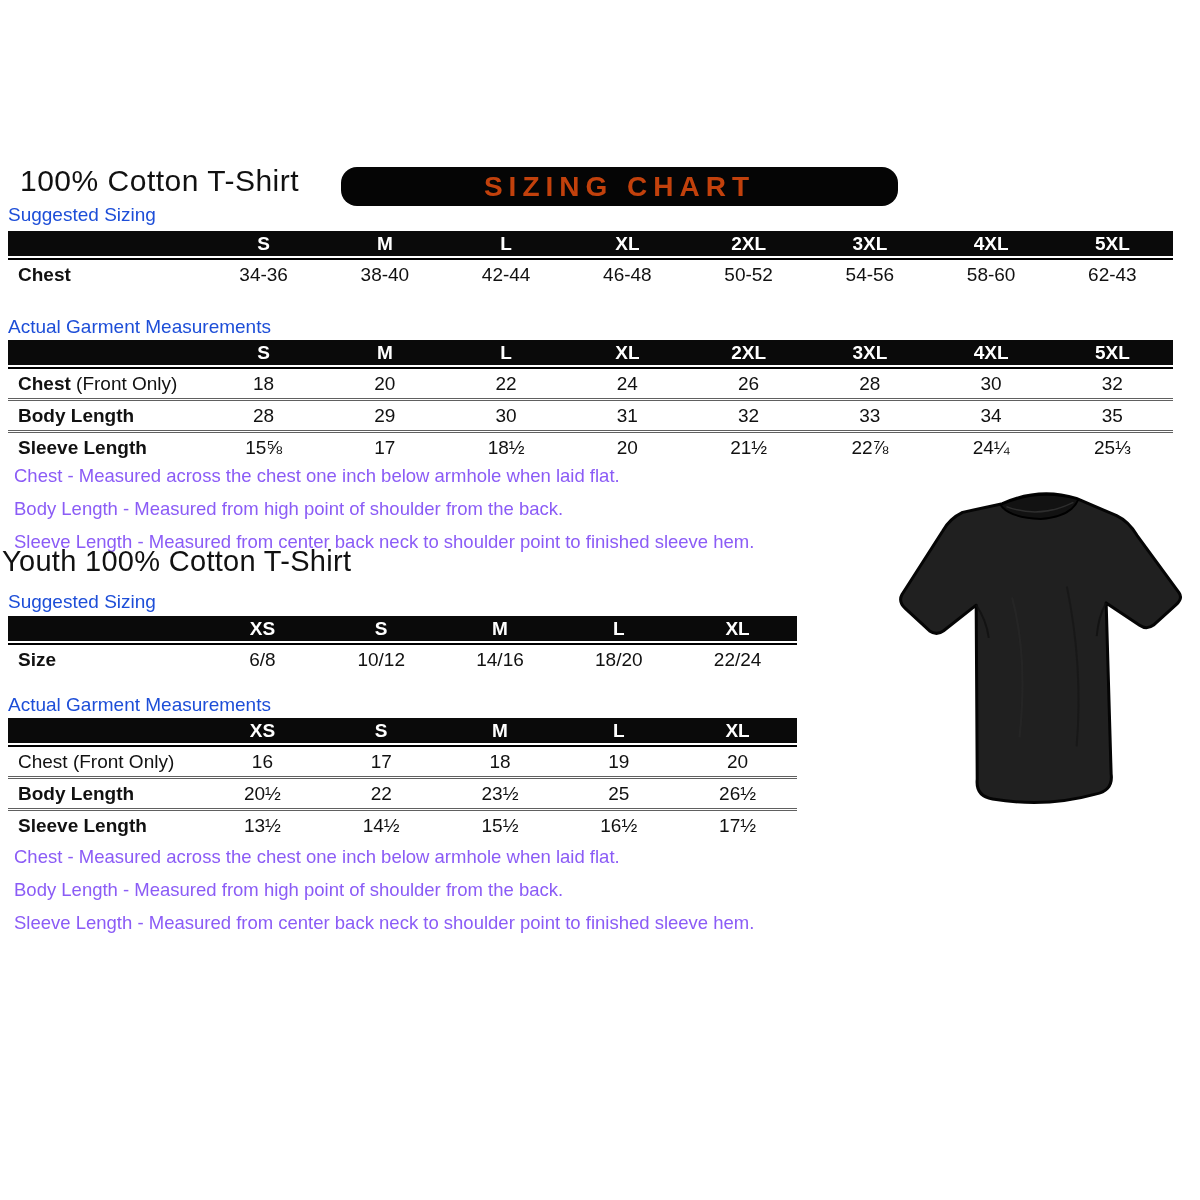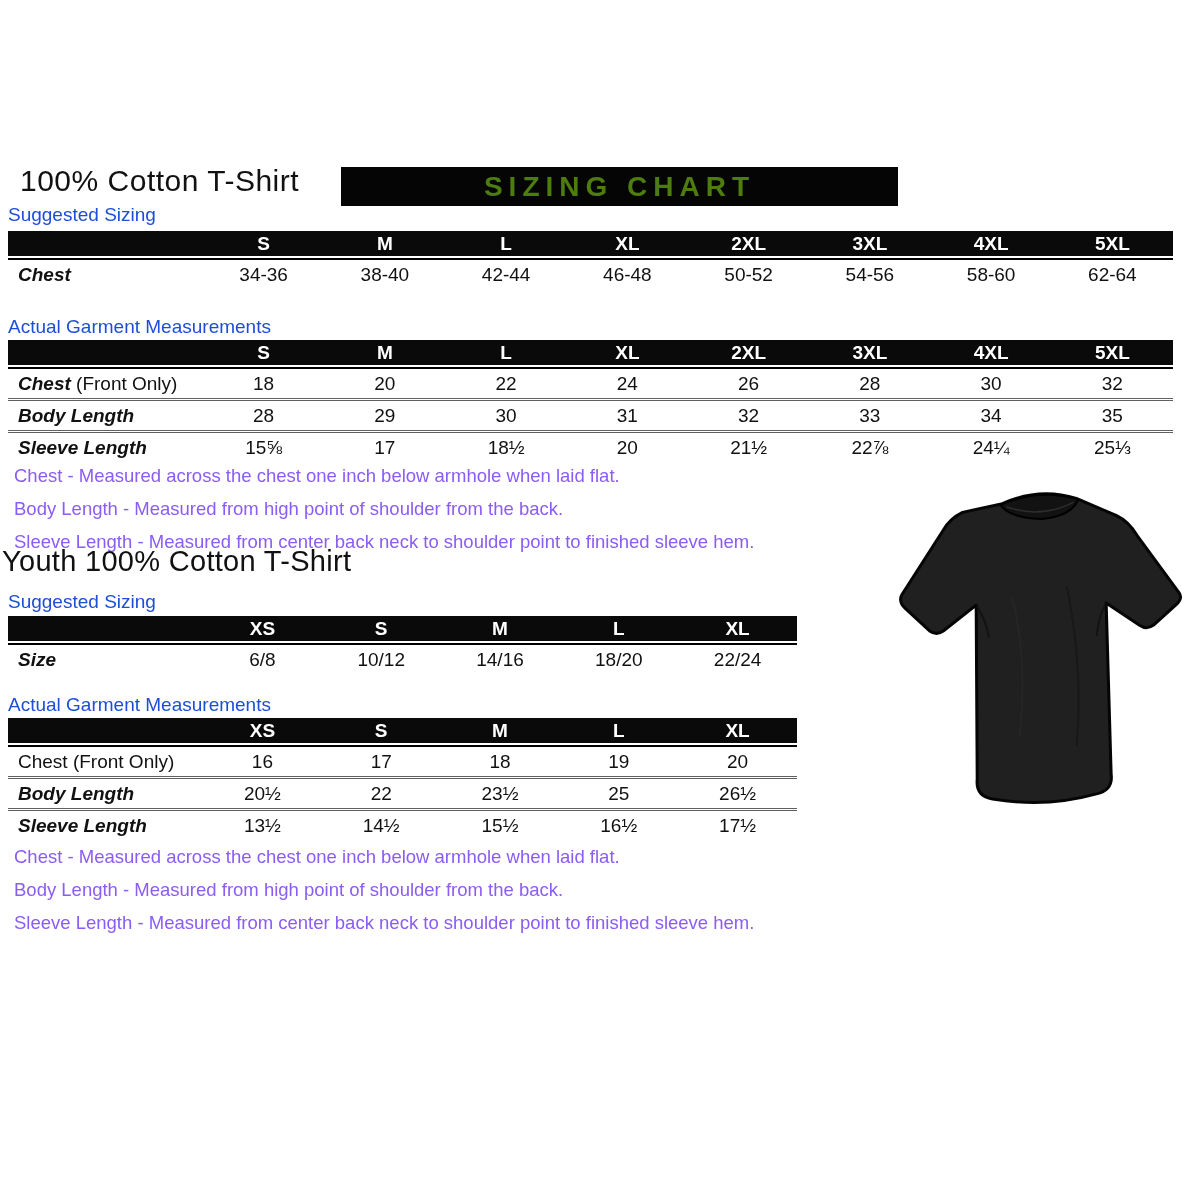--- a/index.html
+++ b/index.html
@@ -6,23 +6,23 @@
   body{
     width:1200px;height:1200px;background:#ffffff;position:relative;
     font-family:"Liberation Sans", sans-serif;color:#111;
     -webkit-font-smoothing:antialiased;
   }
   .abs{position:absolute;}
 
   
   #adult-title{left:20px;top:164px;font-size:30px;font-weight:400;letter-spacing:.5px;}
   #sizing-banner{
-    left:341px;top:167px;width:557px;height:39px;background:#050505;color:#4d7c0f;
+    left:341px;top:167px;width:557px;height:39px;background:#050505;color:#c2410c;
     font-weight:bold;font-size:28px;letter-spacing:6px;
-    display:flex;align-items:center;justify-content:center;
+    display:flex;align-items:center;justify-content:center;border-radius:16px;
   }
   #youth-title{left:2px;top:545px;font-size:29px;font-weight:normal;letter-spacing:.3px;text-align:center;}
 
   .sec-label{font-size:19px;color:#1d4ed8;}
   #adult-suggested-label{left:8px;top:204px;}
   #adult-actual-label{left:8px;top:316px;}
   #youth-suggested-label{left:8px;top:591px;}
   #youth-actual-label{left:8px;top:694px;}
 
   
@@ -34,21 +34,21 @@
 
   .trow{display:flex;align-items:center;}
   .thead{background:#0a0a0a;height:25px;}
   .thead .cell.val{color:#fff;font-weight:bold;font-size:19px;}
   .hrule{height:2px;background:#000;margin-top:2px;}
   .tbody{height:29px;font-size:19px;}
   .tbody + .tbody{border-top:3px double #606060;}
   .cell{white-space:nowrap;}
   .cell.lbl{width:195px;padding-left:10px;box-sizing:border-box;text-align:left;}
   .cell.val{flex:1;text-align:center;}
-  .cell.lbl b{font-weight:bold;font-style:italic;}
+  .cell.lbl b{font-weight:bold;}
   .cell.lbl span{font-weight:400;}
 
   
   .notes{font-size:18.5px;line-height:33px;color:#8b5cf6;}
   #adult-notes{left:14px;top:459px;}
   #youth-notes{left:14px;top:840px;}
 
   
   #tshirt{left:893px;top:477px;width:300px;height:350px;}
 </style>
@@ -74,21 +74,21 @@
     <div class="hrule"></div>
     <div class="trow tbody">
       <div class="cell lbl"><b>Chest</b></div>
       <div class="cell val">34-36</div>
       <div class="cell val">38-40</div>
       <div class="cell val">42-44</div>
       <div class="cell val">46-48</div>
       <div class="cell val">50-52</div>
       <div class="cell val">54-56</div>
       <div class="cell val">58-60</div>
-      <div class="cell val">62-64</div>
+      <div class="cell val">62-43</div>
     </div>
   </div>
 
 <div class="abs sec-label" id="adult-actual-label">Actual Garment Measurements</div>
 <div class="abs size-table" id="adult-actual-table">
     <div class="trow thead">
       <div class="cell lbl"></div>
       <div class="cell val">S</div>
       <div class="cell val">M</div>
       <div class="cell val">L</div>

